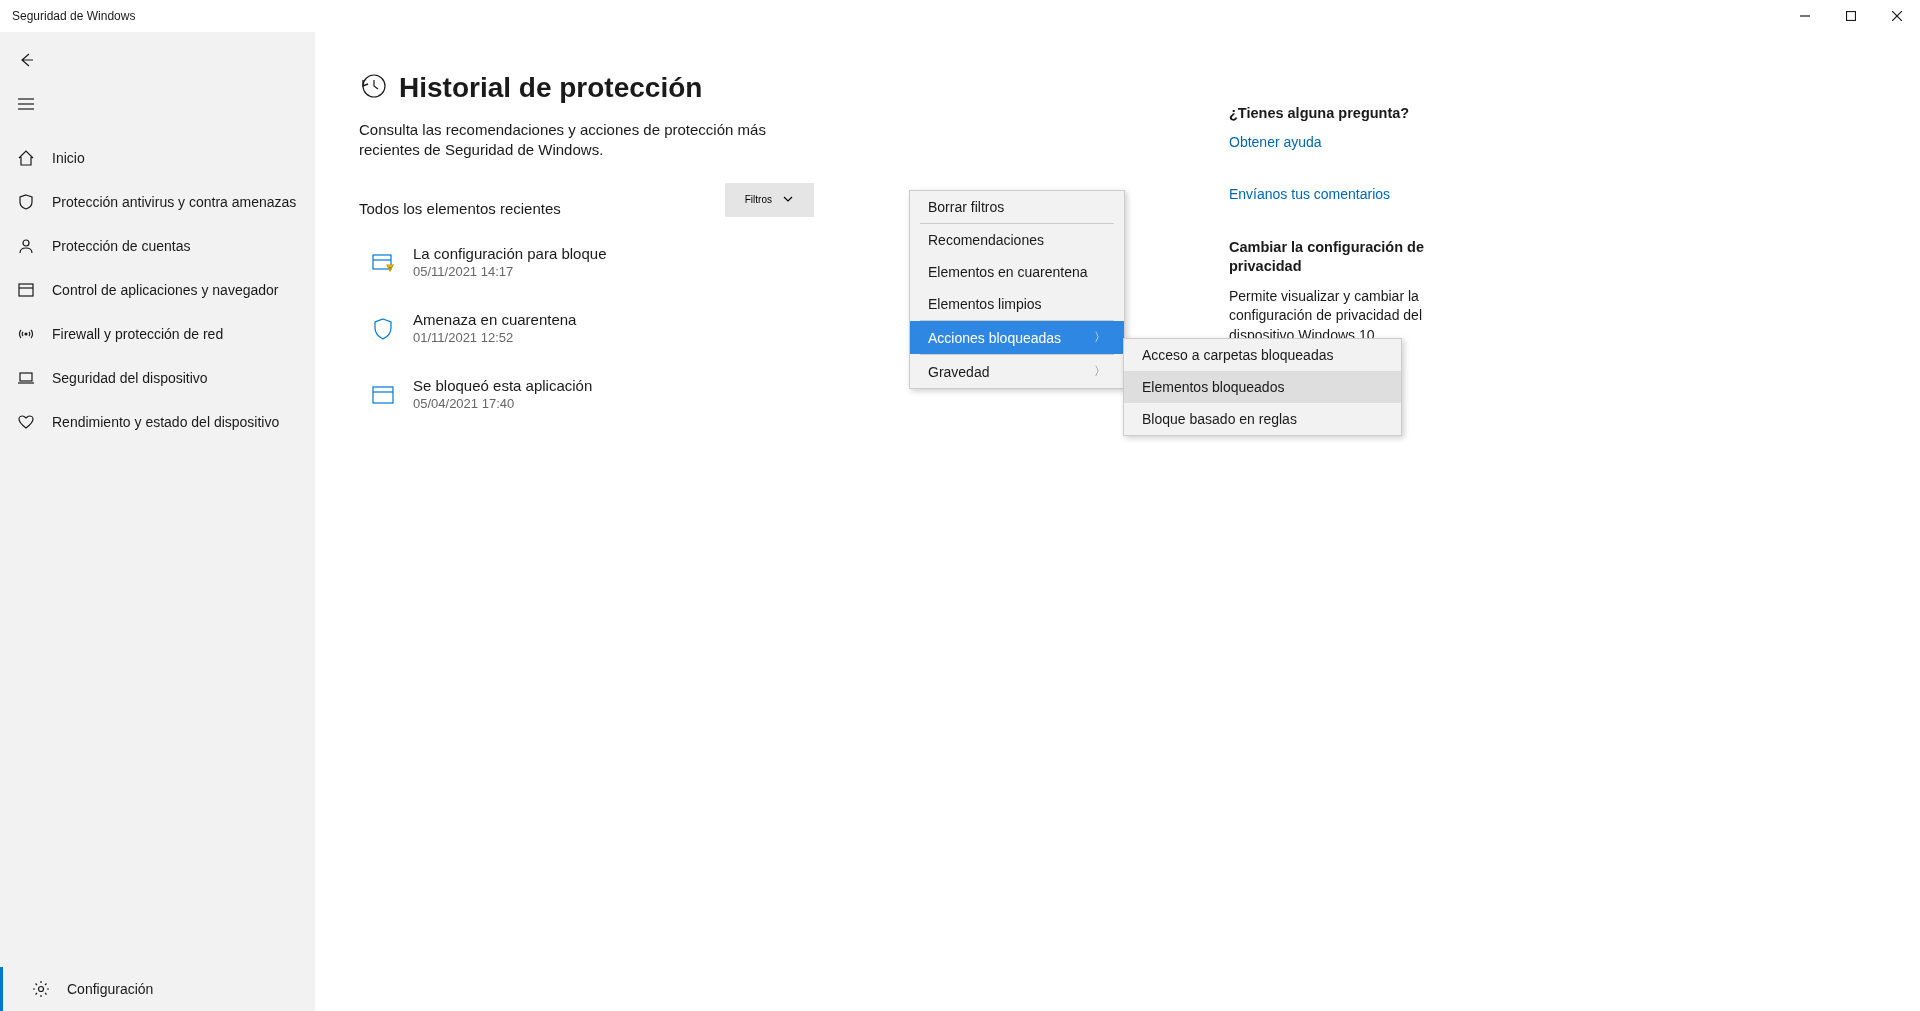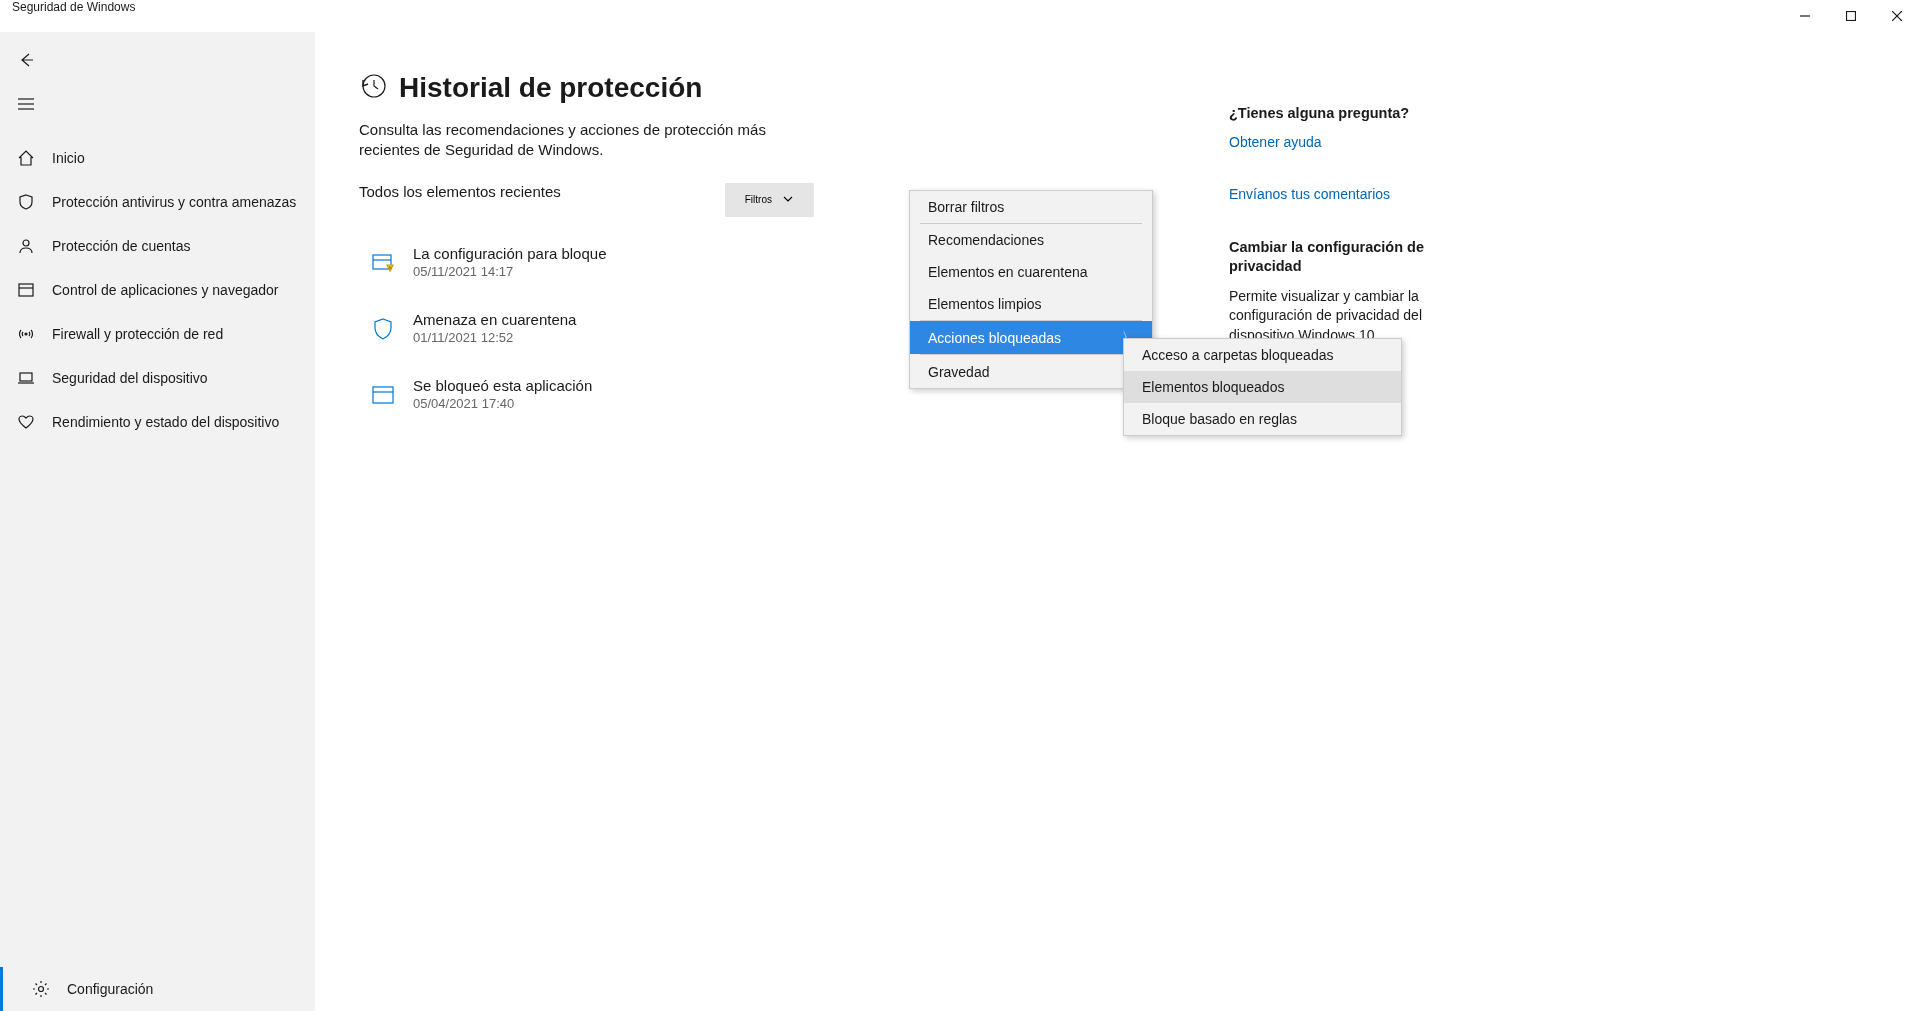--- a/index.html
+++ b/index.html
@@ -1,49 +1,49 @@
 <!DOCTYPE html>
 <html><head>
 <meta charset="utf-8">
 <style>
   * { box-sizing: border-box; margin: 0; padding: 0; font-family: "Segoe UI", sans-serif; }
   body { background: #fff; width: 1920px; height: 1011px; overflow: hidden; color: #1a1a1a; }
-  .titlebar { height: 32px; display: flex; align-items: flex-start; justify-content: space-between; padding-left: 12px; }
+  .titlebar { height: 32px; display: flex; align-items: center; justify-content: space-between; padding-left: 12px; }
   .titlebar-title { font-size: 12px; }
   .win-ctrl { display: flex; }
   .win-btn { width: 46px; height: 32px; display: flex; align-items: center; justify-content: center; font-size: 10px; }
   .win-btn svg { width: 10px; height: 10px; }
   .app { display: flex; height: calc(100% - 32px); }
   .sidebar { width: 315px; background: #f2f2f2; display: flex; flex-direction: column; padding-top: 6px; }
   .side-btn { height: 44px; display: flex; align-items: center; padding-left: 16px; cursor: pointer; }
   .side-icon { width: 20px; display: flex; justify-content: center; margin-right: 16px; }
   .side-label { font-size: 14px; }
   .spacer { flex: 1; }
   .settings-row { border-left: 3px solid #0078d4; padding-left: 28px; }
   .main { flex: 1; padding: 40px 44px 0 44px; position: relative; display: flex; }
   .content-col { width: 830px; }
   .heading-row { display: flex; align-items: center; gap: 12px; margin-bottom: 16px; }
   .heading-icon { width: 28px; height: 28px; }
   .heading { font-size: 28px; font-weight: 600; }
   .subtitle { font-size: 15px; color: #1a1a1a; max-width: 470px; line-height: 1.35; margin-bottom: 22px; }
-  .filter-row { display: flex; align-items: flex-start; justify-content: space-between; width: 455px; margin-bottom: 28px; }
+  .filter-row { display: flex; align-items: flex-end; justify-content: space-between; width: 455px; margin-bottom: 28px; }
   .filter-label { font-size: 15px; }
   .filter-btn { background: #e5e5e5; border: none; padding: 10px 20px; font-size: 10px; display: flex; align-items: center; gap: 10px; cursor: pointer;}
   .history-item { display: flex; align-items: flex-end; gap: 18px; margin-bottom: 32px; padding-left: 12px; }
   .hist-icon { width: 24px; height: 24px; margin-top: 2px; }
   .hist-title { font-size: 15px; margin-bottom: 2px; }
   .hist-date { font-size: 13px; color: #666; }
   .right-col { margin-left: 40px; padding-top: 32px; width: 260px; }
   .right-col .sec { margin-bottom: 36px; }
   .right-col h3 { font-size: 14.5px; font-weight: 600; margin-bottom: 10px; line-height: 1.35; }
   .right-col p { font-size: 14px; margin-bottom: 8px; line-height: 1.4; }
   .right-col a { color: #0066b4; text-decoration: none; display: block; font-size: 14px; margin-bottom: 6px; cursor: pointer;}
   
   .menu { position: absolute; background: #f2f2f2; border: 1px solid #ccc; box-shadow: 2px 2px 6px rgba(0,0,0,0.2); font-size: 14px; }
-  .menu-1 { left: 594px; top: 158px; width: 244px; }
+  .menu-1 { left: 594px; top: 158px; width: 216px; }
   .menu-item { padding: 8px 18px; cursor: pointer; display: flex; justify-content: space-between; align-items: center; }
   .menu-sep { border-top: 1px solid #ccc; margin: 0 10px; }
   .menu-item.sel { background: #2e87e2; color: #fff; }
   .menu-item.sel .chev { color: #fff; }
   .chev { color: #666; font-size: 12px; }
   .menu-2 { left: 808px; top: 306px; width: 279px; background: #f2f2f2;}
   .menu-item.hover { background: #dedede; align-items: center; }
   svg { stroke: currentColor; fill: none; stroke-width: 1.2; }
 </style>
 </head>

